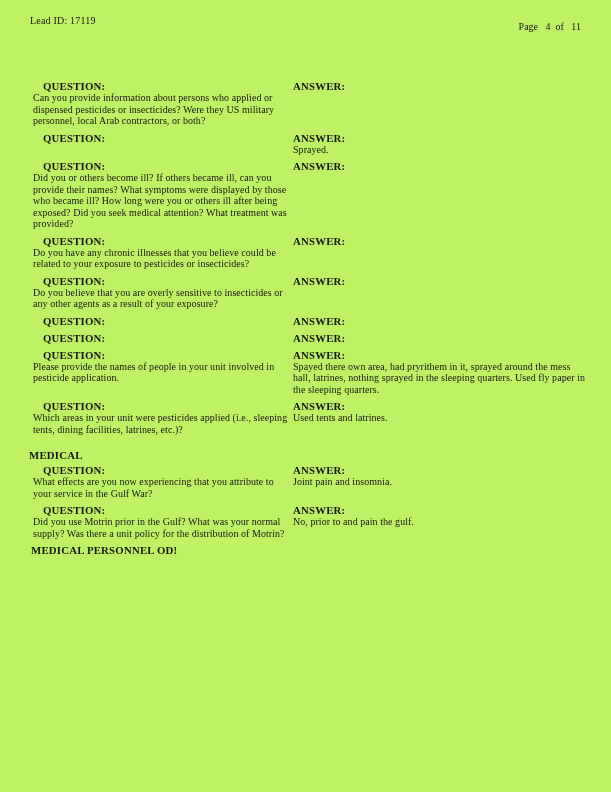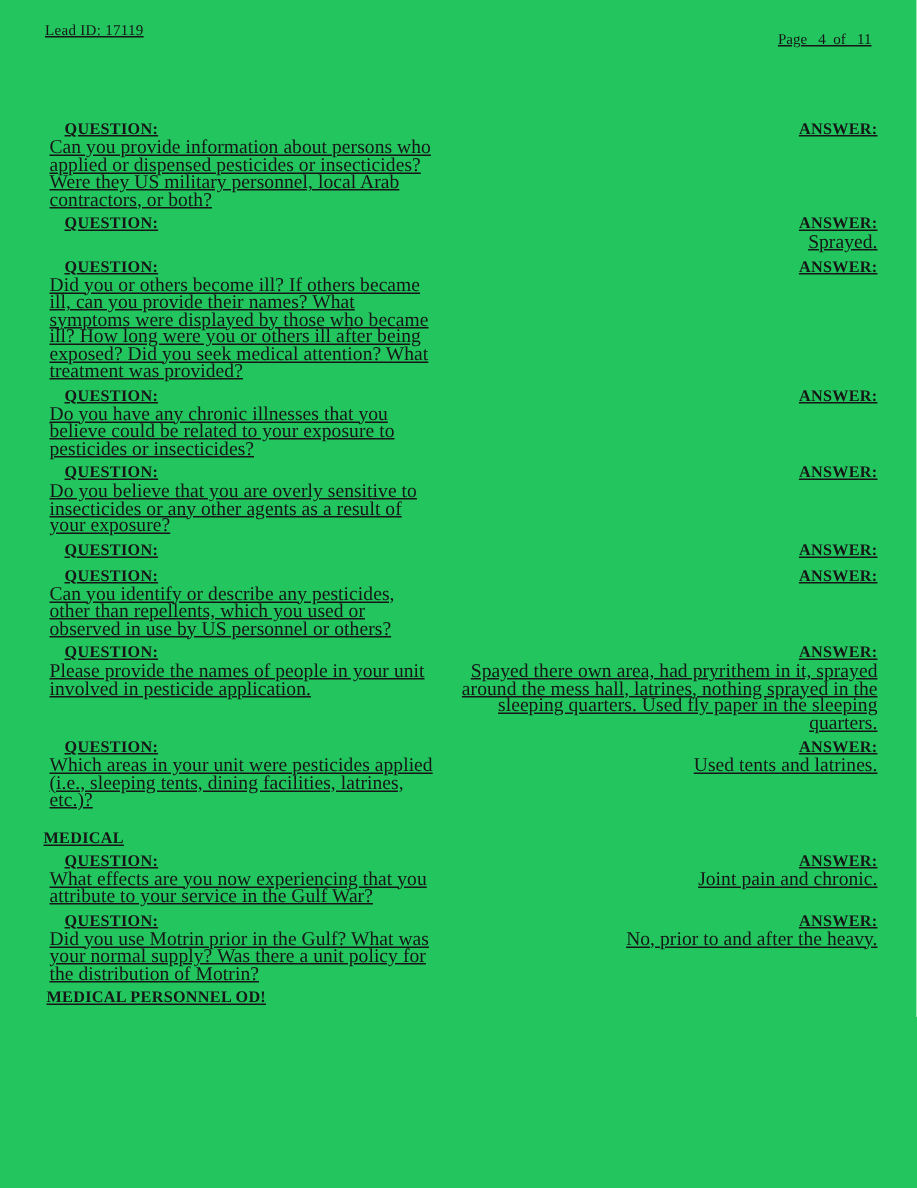--- a/index.html
+++ b/index.html
@@ -4,25 +4,24 @@
 <style>
   html, body {
     margin: 0;
     padding: 0;
     background: #ffffff;
   }
   .page {
     position: relative;
     width: 611px;
     height: 792px;
-    background: #22c55e;
+    background: #bef264;
     color: #161616;
     font-family: "Liberation Serif", serif;
     overflow: hidden;
-    text-decoration: underline;
   }
   .hdr {
     display: flex;
     justify-content: space-between;
     align-items: flex-start;
     padding: 15px 30px 0 30px;
     font-size: 10px;
   }
   .lead-id {
     letter-spacing: 0.2px;
@@ -42,37 +41,36 @@
     margin-bottom: 5px;
   }
   .q-col {
     width: 256px;
     flex: 0 0 256px;
   }
   .a-col {
     flex: 1 1 auto;
     margin-left: 4px;
     max-width: 292px;
-    text-align: right;
   }
   .q-label {
     font-weight: bold;
     font-size: 10.8px;
     line-height: 12px;
     padding-left: 10px;
     letter-spacing: 0.2px;
   }
   .a-label {
     font-weight: bold;
     font-size: 10.8px;
     line-height: 12px;
     letter-spacing: 0.2px;
   }
   .q-text, .a-text {
-    font-size: 13px;
+    font-size: 10px;
     line-height: 11.5px;
     letter-spacing: 0.05px;
   }
   .section-heading {
     font-weight: bold;
     font-size: 10.8px;
     line-height: 12px;
     margin: 14px 0 3px -4px;
     letter-spacing: 0.2px;
   }
@@ -156,21 +154,20 @@
       </div>
       <div class="a-col">
         <div class="a-label">ANSWER:</div>
         <div class="a-text"></div>
       </div>
     </div>
 
     <div class="qa-row">
       <div class="q-col">
         <div class="q-label">QUESTION:</div>
-        <div class="q-text">Can you identify or describe any pesticides, other than repellents, which you used or observed in use by US personnel or others?</div>
       </div>
       <div class="a-col">
         <div class="a-label">ANSWER:</div>
       </div>
     </div>
 
     <div class="qa-row">
       <div class="q-col">
         <div class="q-label">QUESTION:</div>
         <div class="q-text">Please provide the names of people in your unit involved in pesticide application.</div>
@@ -194,31 +191,31 @@
 
     <div class="section-heading">MEDICAL</div>
 
     <div class="qa-row">
       <div class="q-col">
         <div class="q-label">QUESTION:</div>
         <div class="q-text">What effects are you now experiencing that you attribute to your service in the Gulf War?</div>
       </div>
       <div class="a-col">
         <div class="a-label">ANSWER:</div>
-        <div class="a-text">Joint pain and chronic.</div>
+        <div class="a-text">Joint pain and insomnia.</div>
       </div>
     </div>
 
     <div class="qa-row">
       <div class="q-col">
         <div class="q-label">QUESTION:</div>
         <div class="q-text">Did you use Motrin prior in the Gulf?  What was your normal supply?  Was there a unit policy for the distribution of Motrin?</div>
       </div>
       <div class="a-col">
         <div class="a-label">ANSWER:</div>
-        <div class="a-text">No, prior to and after the heavy.</div>
+        <div class="a-text">No, prior to and pain the gulf.</div>
       </div>
     </div>
 
     <div class="footer-heading">MEDICAL PERSONNEL OD!</div>
 
   </div>
 </div>
 
 </body></html>

